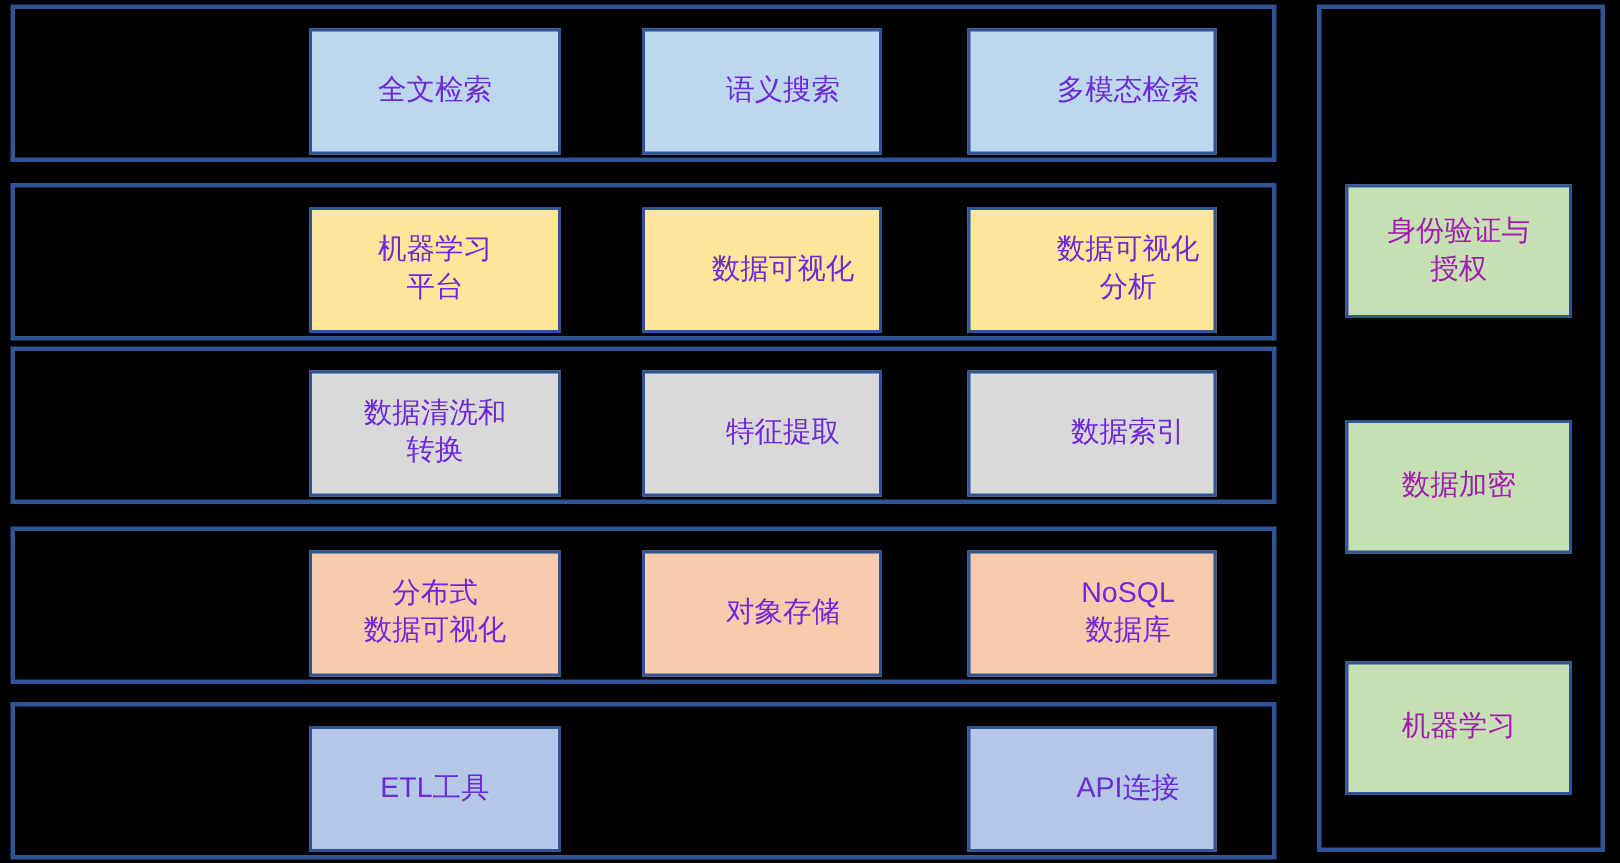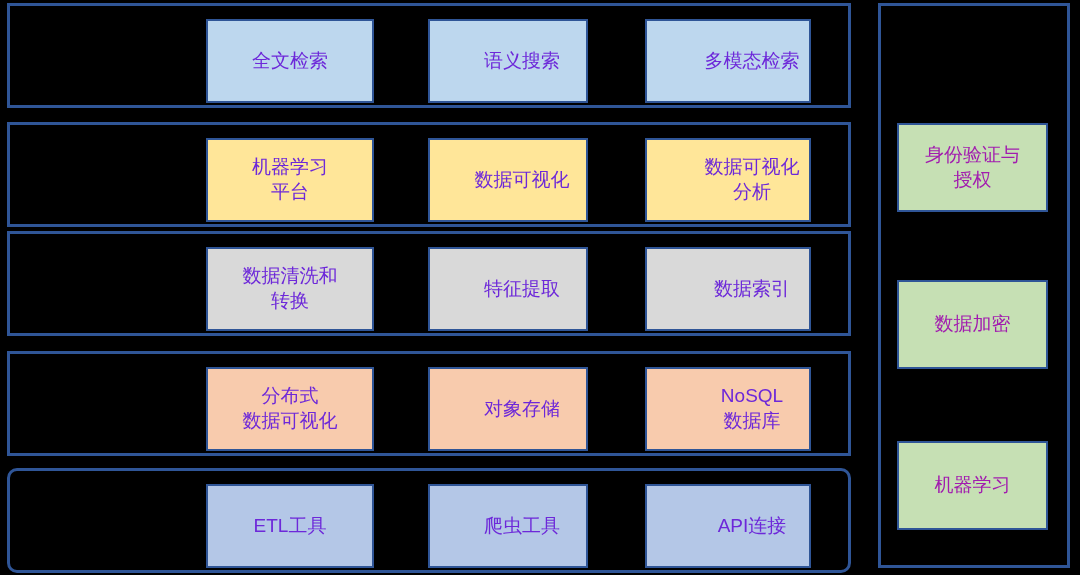--- a/index.html
+++ b/index.html
@@ -21,21 +21,21 @@
     width: 844px;
     height: 105px;
     background: #000000;
     border: 3px solid #2F5597;
     box-sizing: border-box;
   }
   .row1 { top: 3px; }
   .row2 { top: 122px; }
   .row3 { top: 231px; }
   .row4 { top: 351px; }
-  .row5 { top: 468px; border-radius: 10px; }
+  .row5 { top: 468px; }
   .box {
     position: absolute;
     top: 13px;
     height: 84px;
     border: 2px solid #2F5597;
     box-sizing: border-box;
     display: flex;
     align-items: center;
     justify-content: center;
     text-align: center;
@@ -112,21 +112,20 @@
   <div class="layer-row row4">
     <div class="box c1 fill-orange">分布式
 数据可视化</div>
     <div class="box c2 fill-orange">对象存储</div>
     <div class="box c3 fill-orange">NoSQL
 数据库</div>
   </div>
 
   <div class="layer-row row5">
     <div class="box c1 fill-periwinkle">ETL工具</div>
-    <div class="box c2 fill-periwinkle">爬虫工具</div>
     <div class="box c3 fill-periwinkle">API连接</div>
   </div>
 
   <div id="side-panel">
     <div class="side-box s1 fill-green">身份验证与
 授权</div>
     <div class="side-box s2 fill-green">数据加密</div>
     <div class="side-box s3 fill-green">机器学习</div>
   </div>
 

